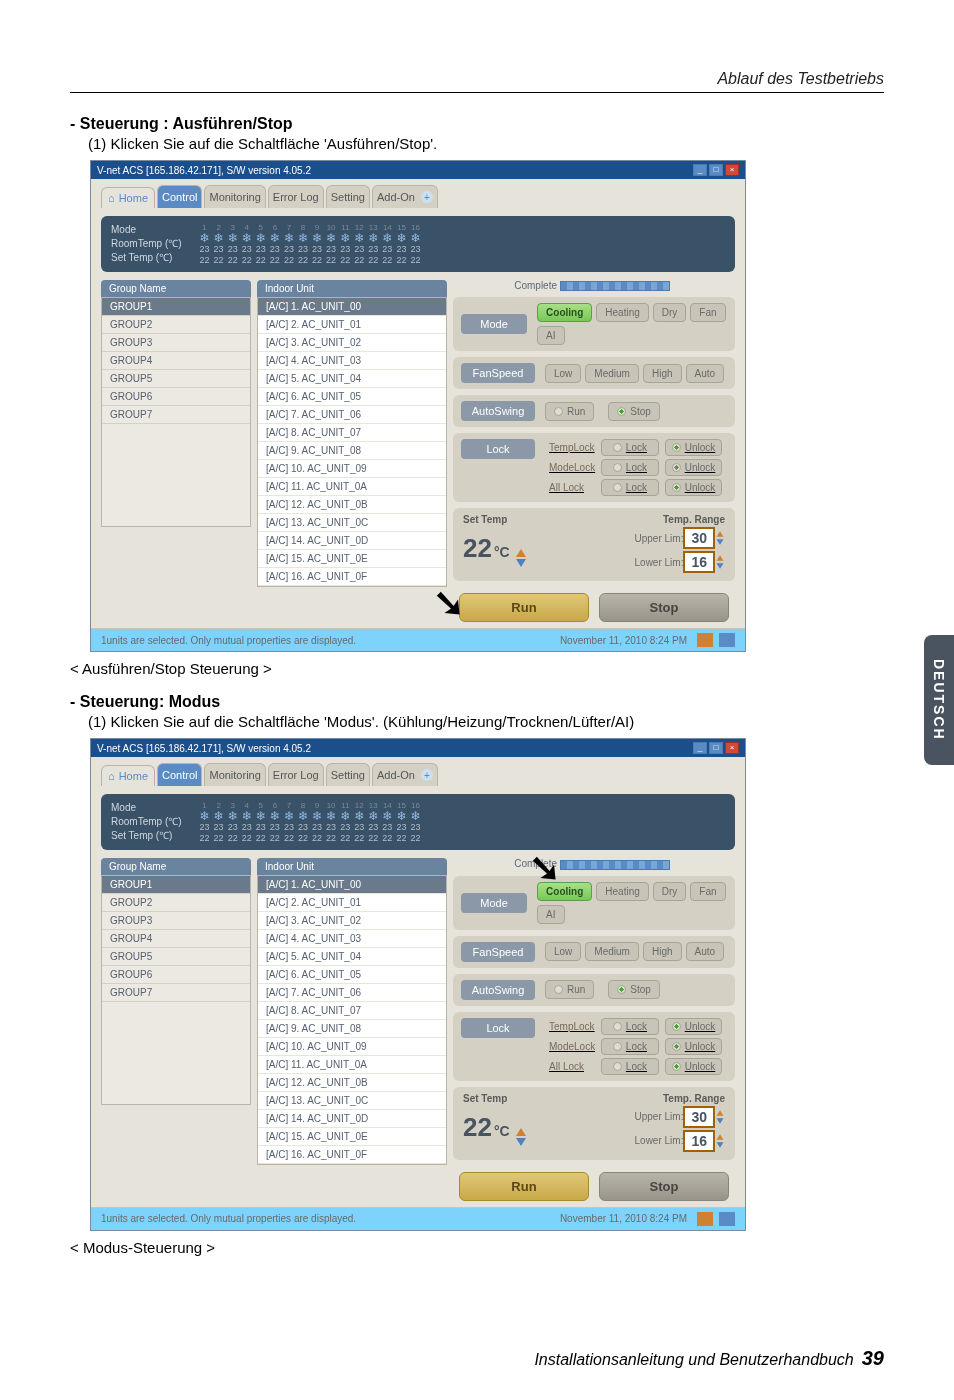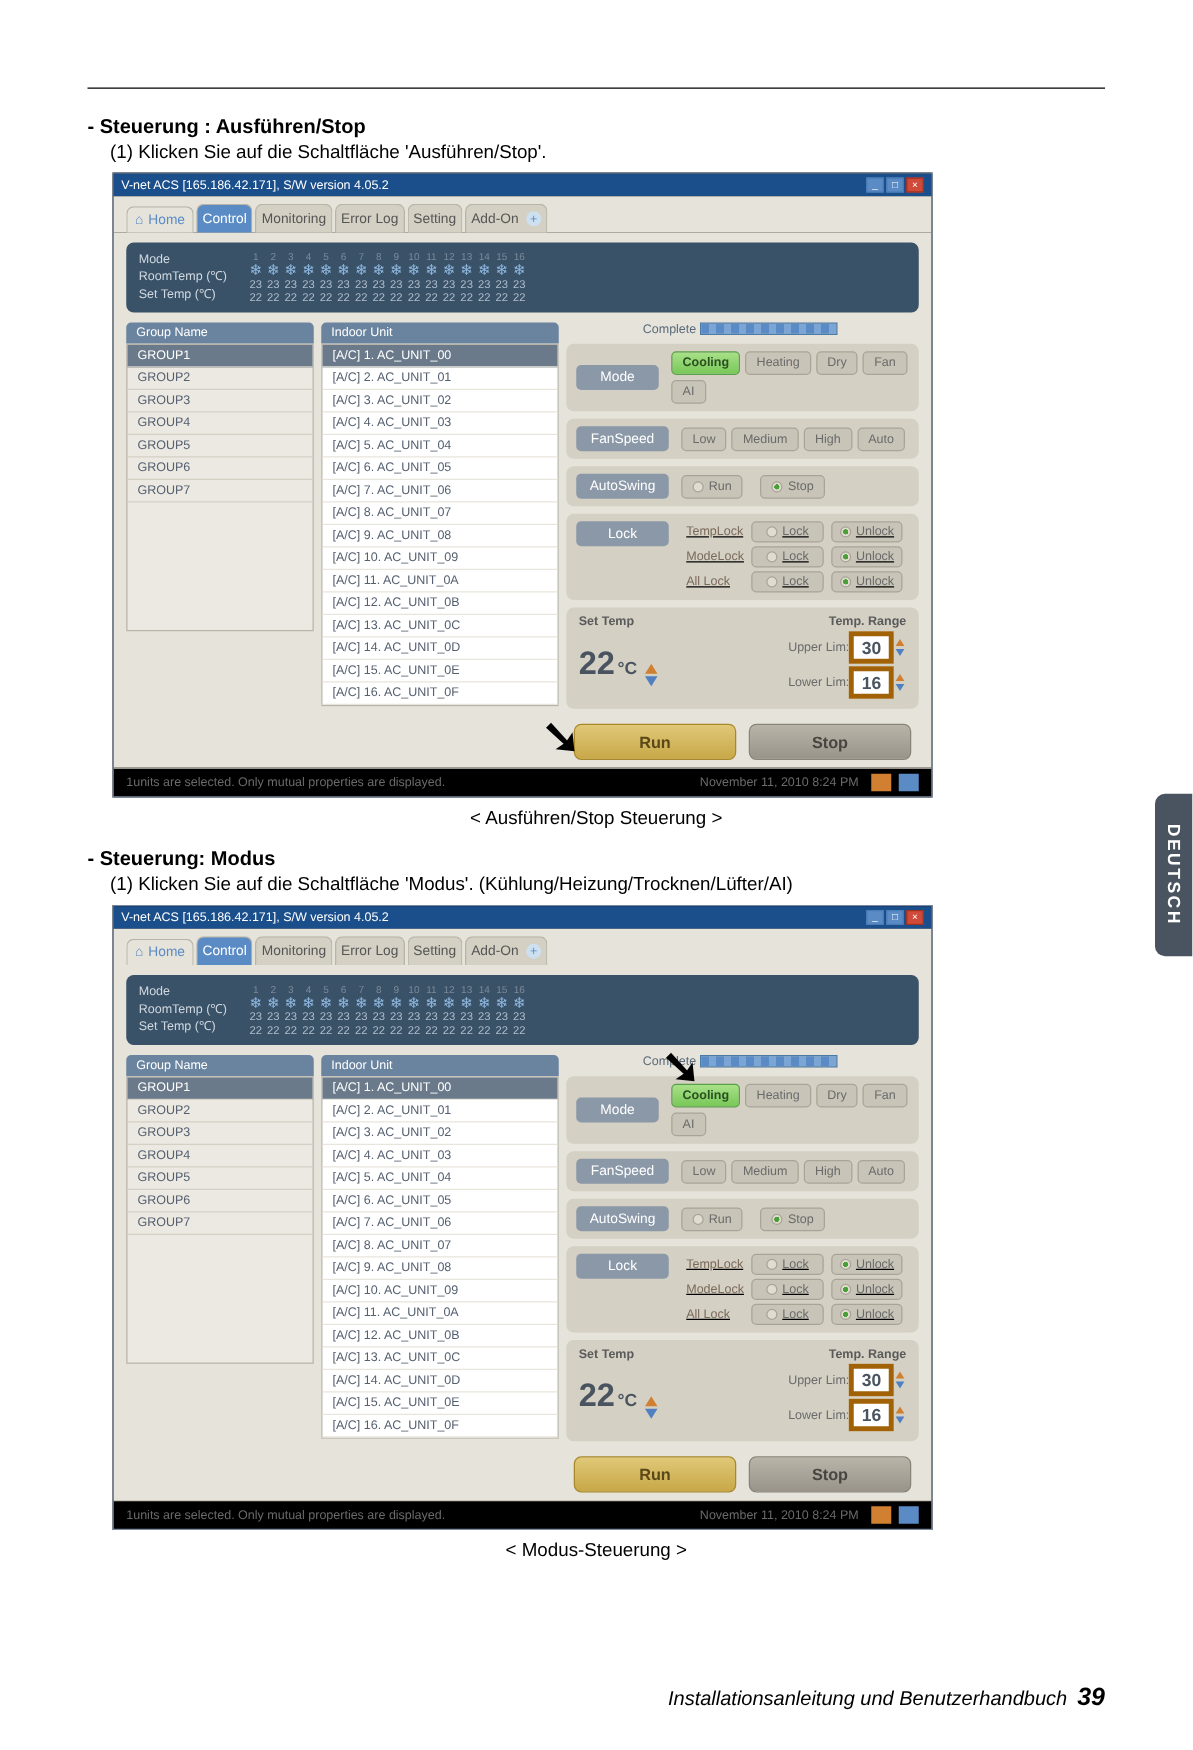--- a/index.html
+++ b/index.html
@@ -13,21 +13,21 @@
   }
   .page { padding: 70px 70px 30px 70px; position: relative; }
   .header-right { text-align: right; font-style: italic; font-size: 16px; color: #222; margin-bottom: 4px; }
   .header-line { border-bottom: 1px solid #000; margin-bottom: 22px; }
   .sec-title { font-weight: bold; font-size: 16px; margin-top: 4px; margin-bottom: 2px; }
   .sec-sub { font-size: 15px; margin-left: 18px; margin-bottom: 8px; }
   .screenshot {
     width: 656px;
     border: 1px solid #7a8aa0;
     margin-left: 20px;
-    background: #000000;
+    background: #7dd3fc;
     position: relative;
     font-size: 10px;
   }
   .title-bar { background: #1a4f8c; color: #fff; padding: 3px 6px; font-size: 10px; display: flex; justify-content: space-between; align-items: center; }
   .win-ctrl { display: flex; gap: 2px; }
   .win-ctrl span { width: 14px; height: 12px; display: inline-block; border: 1px solid #4a7db8; background: #5a8bc5; font-size: 8px; text-align: center; line-height: 10px; }
   .win-ctrl .close-x { background: #d04a3a; border-color: #a03020; color: #fff; }
   .tabs { display: flex; align-items: flex-end; padding: 6px 10px 0 10px; background: #e6e3da; gap: 0; }
   .tab { padding: 5px 4px; background: #d4d0c4; border: 1px solid #b8b4a8; border-bottom: none; border-radius: 6px 6px 0 0; margin-right: 2px; color: #555; font-size: 11px; }
   .tab.home { background: #e6e3da; padding: 4px 6px; display: flex; align-items: center; gap: 4px; color: #5a8bc5; }
@@ -64,33 +64,33 @@
   .rdot.on { background: radial-gradient(circle,#4aa038 40%,#e0ddd0 45%); }
   .lock-grid { display: grid; grid-template-columns: auto 1fr 1fr; gap: 3px 6px; align-items: center; font-size: 10px; margin-left: 4px; text-decoration: underline; }
   .lock-lbl { color: #7a6a5a; }
   .lock-pill { background: #c8c4b8; border: 1px solid #a8a498; border-radius: 4px; padding: 2px 6px; color: #6a6a6a; display: flex; align-items: center; gap: 4px; justify-content: center; }
   .temp-row { background: #d4d0c4; border-radius: 6px; padding: 6px 10px; }
   .temp-inner { display: flex; justify-content: space-between; align-items: center; }
   .temp-big { font-size: 26px; font-weight: bold; color: #4a5460; display: flex; align-items: baseline; }
   .temp-unit { font-size: 14px; margin-left: 2px; }
   .limit-col { font-size: 10px; color: #6a6a6a; }
   .limit-col .lim { display: flex; align-items: center; gap: 0; margin: 2px 0; }
-  .limit-col .lval { background: #fff; border: 4px solid #a16207; padding: 1px 6px; font-weight: bold; color: #4a5460; font-size: 14px; }
+  .limit-col .lval { background: #fff; border: 2px solid #a16207; padding: 1px 6px; font-weight: bold; color: #4a5460; font-size: 14px; }
   .arrow-btn { width: 10px; height: 8px; display: inline-block; }
   .arrow-up { border-left: 5px solid transparent; border-right: 5px solid transparent; border-bottom: 8px solid #d08030; }
   .arrow-dn { border-left: 5px solid transparent; border-right: 5px solid transparent; border-top: 8px solid #5080c0; }
   .run-stop { display: flex; gap: 10px; margin-top: 6px; justify-content: center; }
   .rs-btn { width: 130px; text-align: center; padding: 6px 0; border-radius: 6px; font-weight: bold; font-size: 13px; }
   .rs-run { background: linear-gradient(#e0c878,#c8a848); border: 1px solid #a88828; color: #5a4818; }
   .rs-stop { background: linear-gradient(#b8b4a8,#98948a); border: 1px solid #88847a; color: #484440; }
   .status-bar { border-top: 1px solid #c8c4b8; padding: 4px 10px; display: flex; justify-content: space-between; color: #6a6a6a; font-size: 10px; align-items: center; }
   .status-icons { display: flex; gap: 6px; }
   .sic { width: 16px; height: 14px; display: inline-block; }
   .arrow-overlay { position: absolute; font-size: 38px; color: #000; font-weight: bold; z-index: 5; }
-  .caption { text-align: center; font-size: 15px; margin: 8px 0 16px 0; }
+  .caption { text-align: left; font-size: 15px; margin: 8px 0 16px 0; }
   .side-tab {
     position: absolute;
     right: 0;
     top: 635px;
     width: 30px;
     height: 130px;
     background: #4a5460;
     color: #fff;
     border-radius: 8px 0 0 8px;
     display: flex;
@@ -104,20 +104,21 @@
     letter-spacing: 2px;
   }
   .footer { position: absolute; bottom: 30px; left: 0; right: 0; padding: 0 70px; display: flex; justify-content: flex-end; align-items: baseline; font-style: italic; }
   .footer .ftxt { font-size: 16px; }
   .footer .pnum { font-size: 20px; font-weight: bold; font-style: italic; margin-left: 8px; margin-top: 48px; }
 </style>
 </head>
 <body>
 
 <div class="page">
+  <div class="header-right">Ablauf des Testbetriebs</div>
   <div class="header-line"></div>
 
   <div class="sec-title">- Steuerung : Ausführen/Stop</div>
   <div class="sec-sub">(1) Klicken Sie auf die Schaltfläche 'Ausführen/Stop'.</div>
 
   <div class="screenshot">
     <div class="title-bar">
       <span>V-net ACS [165.186.42.171],   S/W version 4.05.2</span>
       <span class="win-ctrl">
         <span>_</span>

